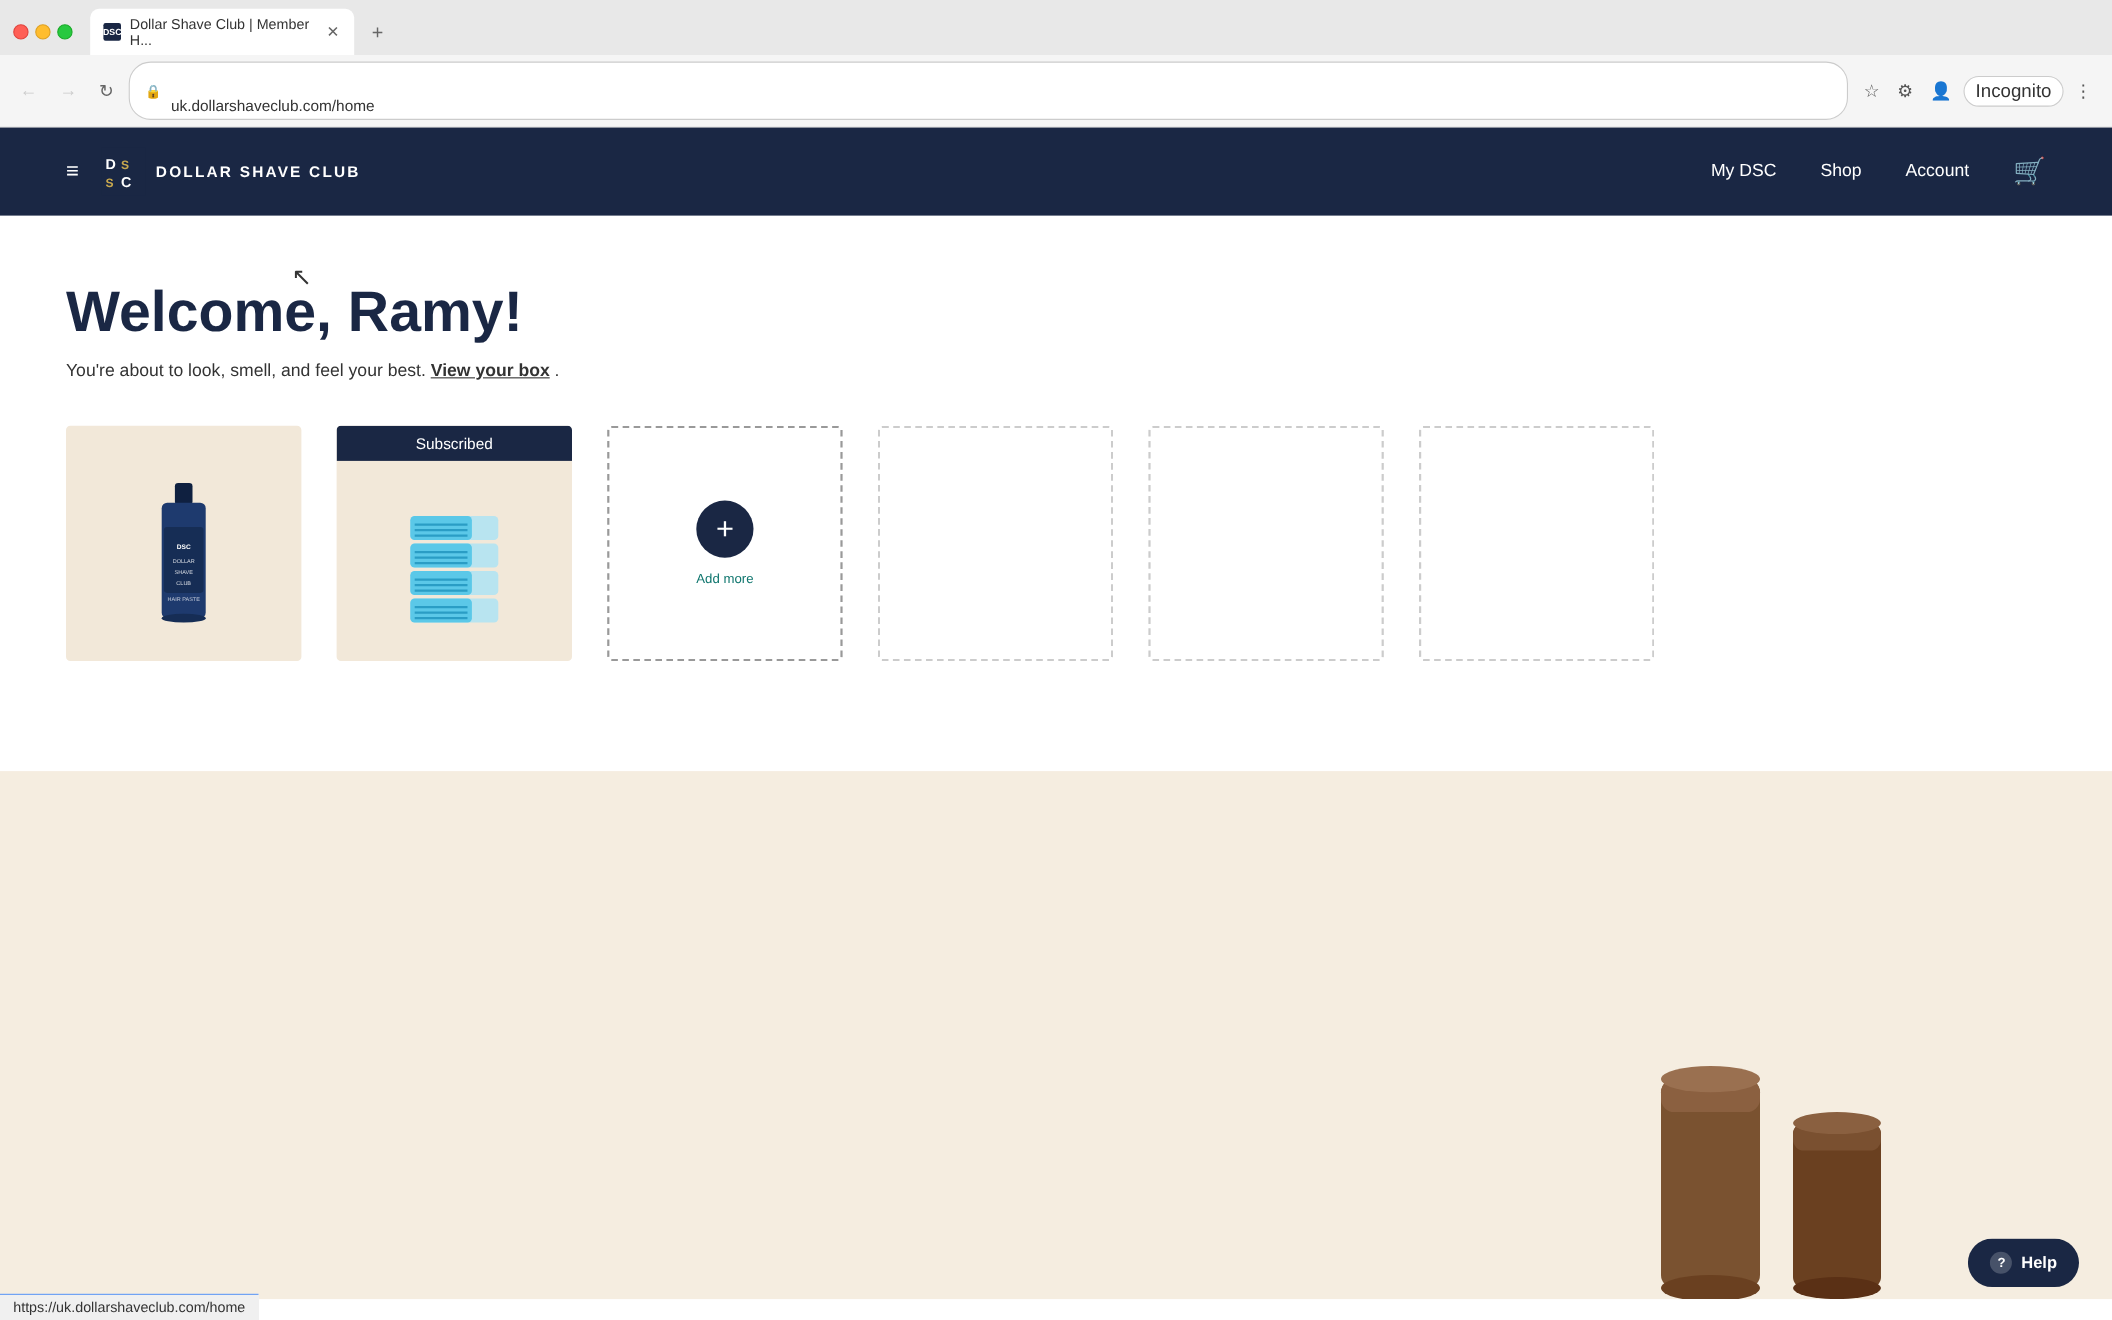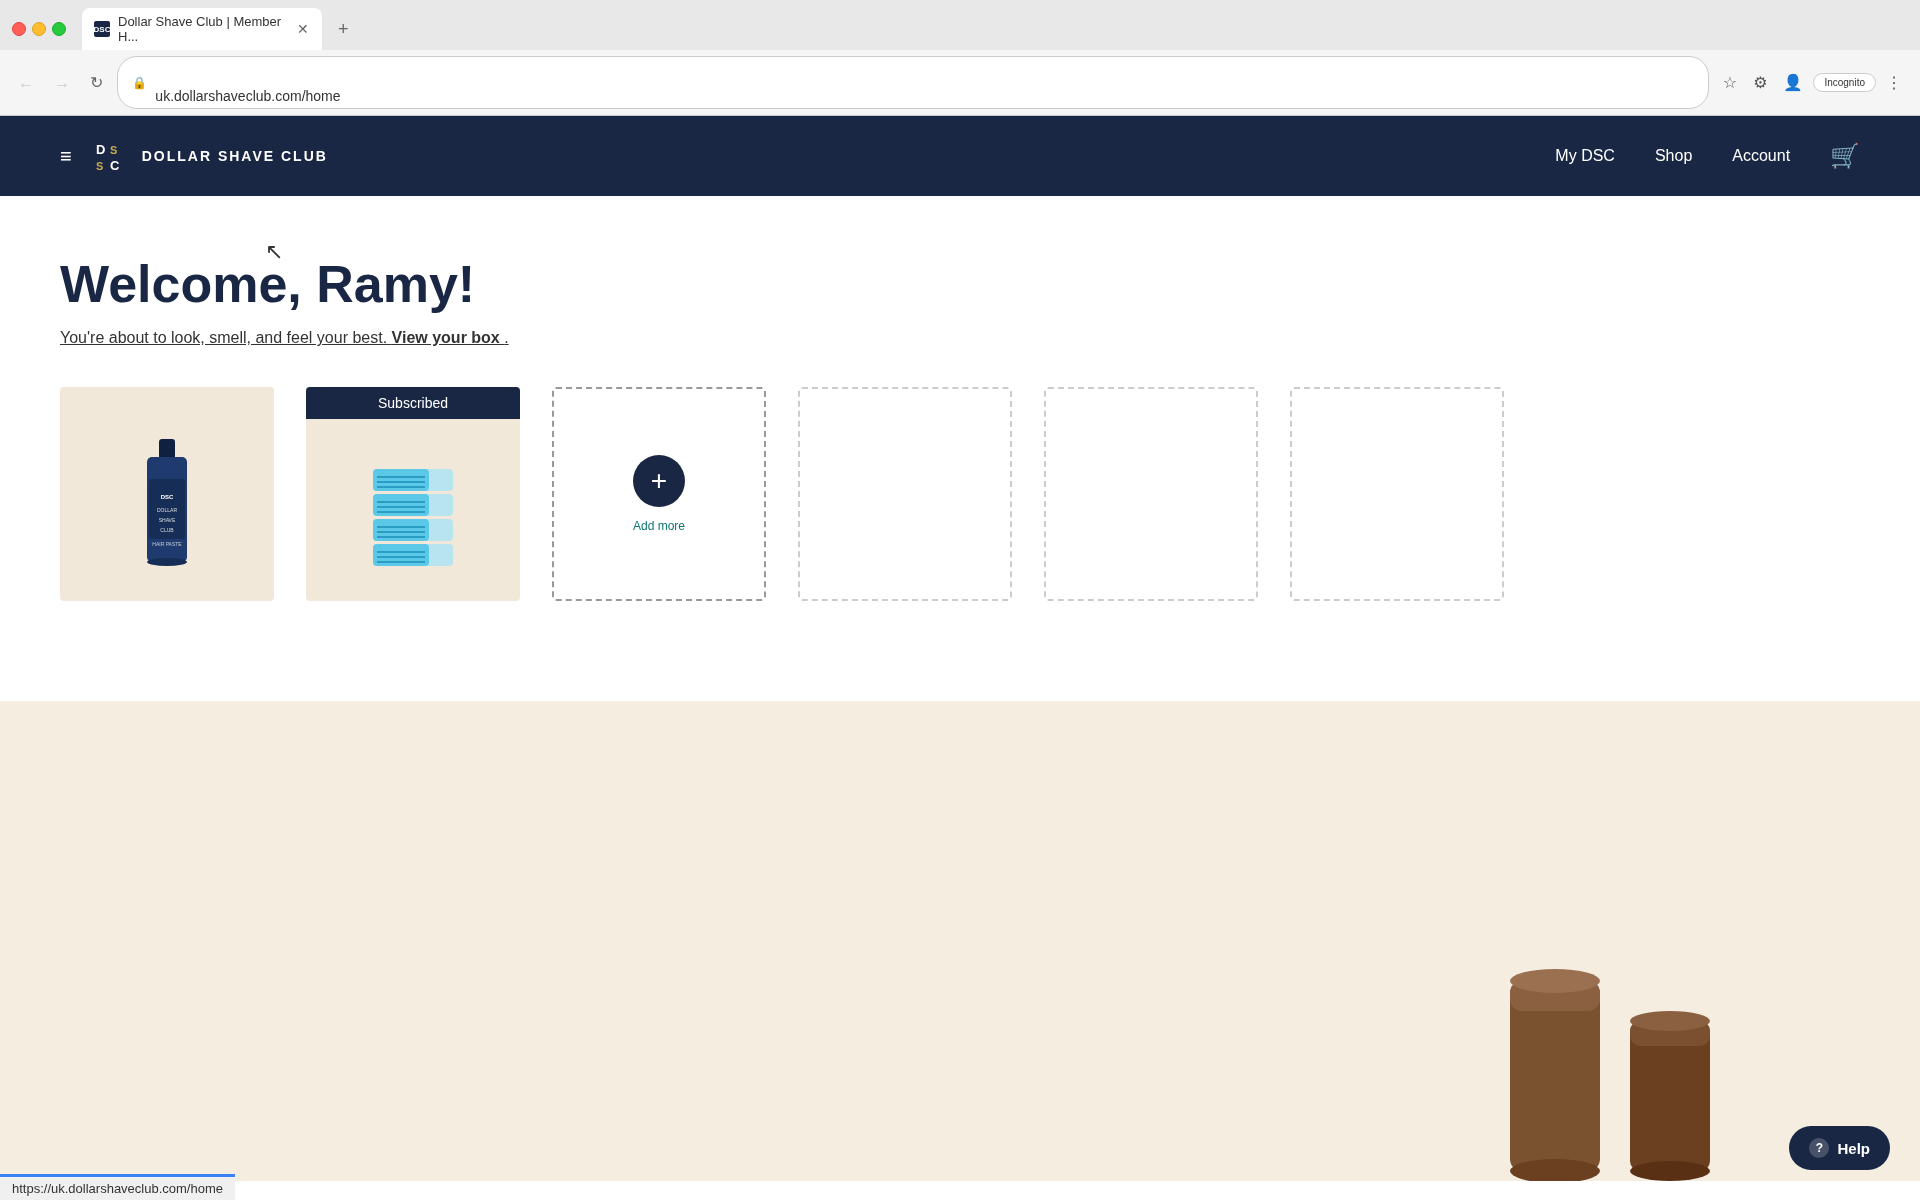--- a/index.html
+++ b/index.html
@@ -154,21 +154,21 @@
     }
 
     .incognito-badge {
       display: flex;
       align-items: center;
       gap: 4px;
       background: #fff;
       border: 1px solid #ccc;
       border-radius: 20px;
       padding: 3px 10px;
-      font-size: 10px;
+      font-size: 17px;
       color: #333;
     }
 
     
     .site-header {
       background: #1a2744;
       color: white;
       display: flex;
       align-items: center;
       padding: 0 60px;
@@ -233,21 +233,20 @@
       font-weight: 800;
       color: #1a2744;
       margin-bottom: 16px;
       line-height: 1.1;
     }
 
     .welcome-subtitle {
       font-size: 16px;
       color: #333;
       margin-bottom: 40px;
-      text-decoration: underline;
     }
 
     .welcome-subtitle a {
       color: #333;
       font-weight: 700;
       text-decoration: underline;
       cursor: pointer;
     }
 
     
@@ -386,21 +385,21 @@
       justify-content: center;
       font-size: 12px;
     }
 
     
     .status-bar {
       position: fixed;
       bottom: 0;
       left: 0;
       background: #f0f0f0;
-      border-top: 3px solid #3b82f6;
+      border-top: 1px solid #3b82f6;
       padding: 4px 12px;
       font-size: 13px;
       color: #333;
     }
 
     
     .cursor {
       position: fixed;
       left: 265px;
       top: 239px;

